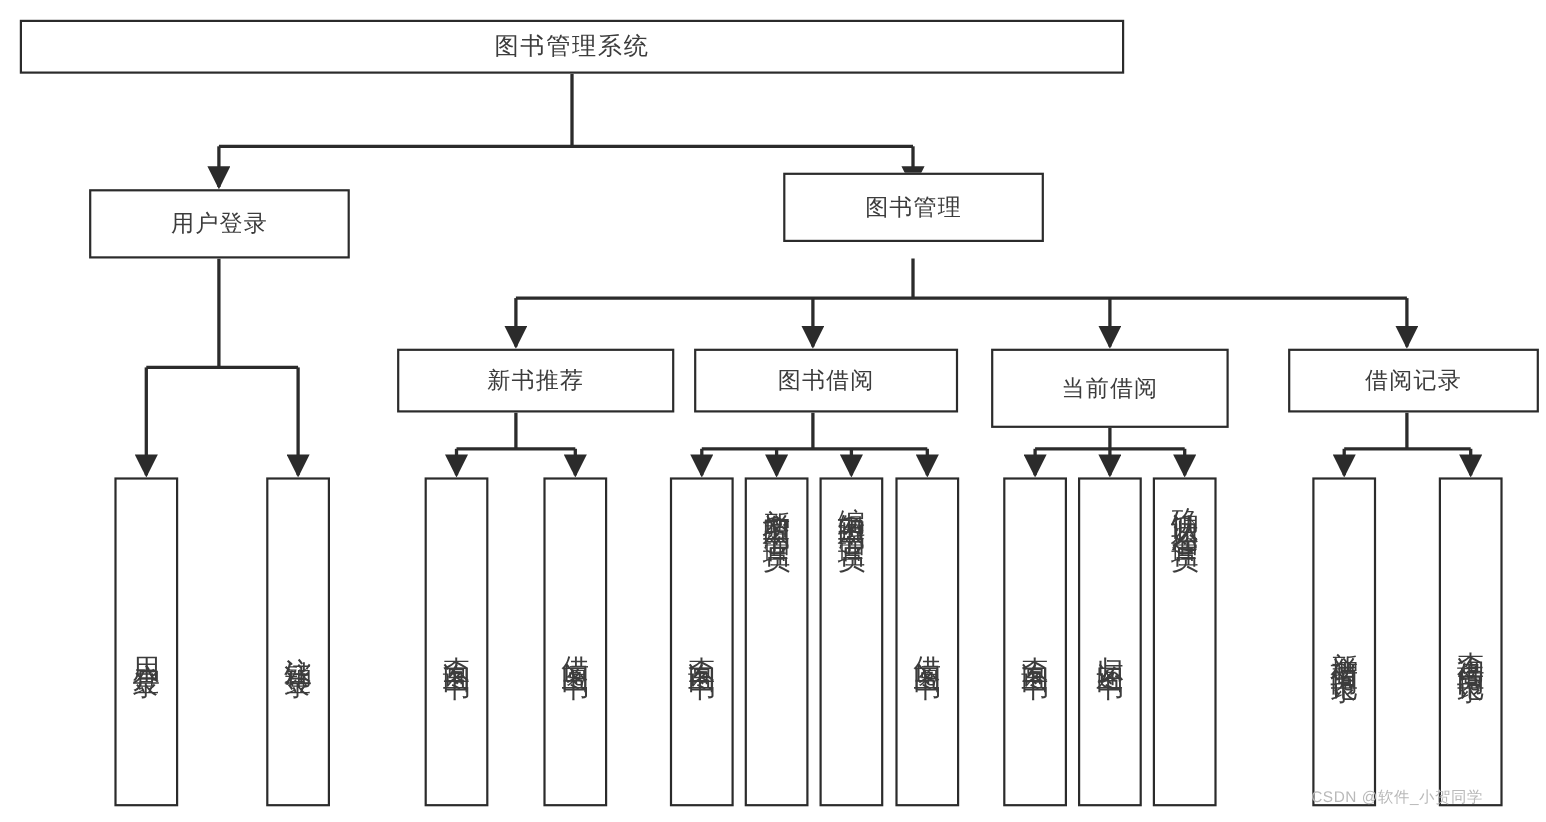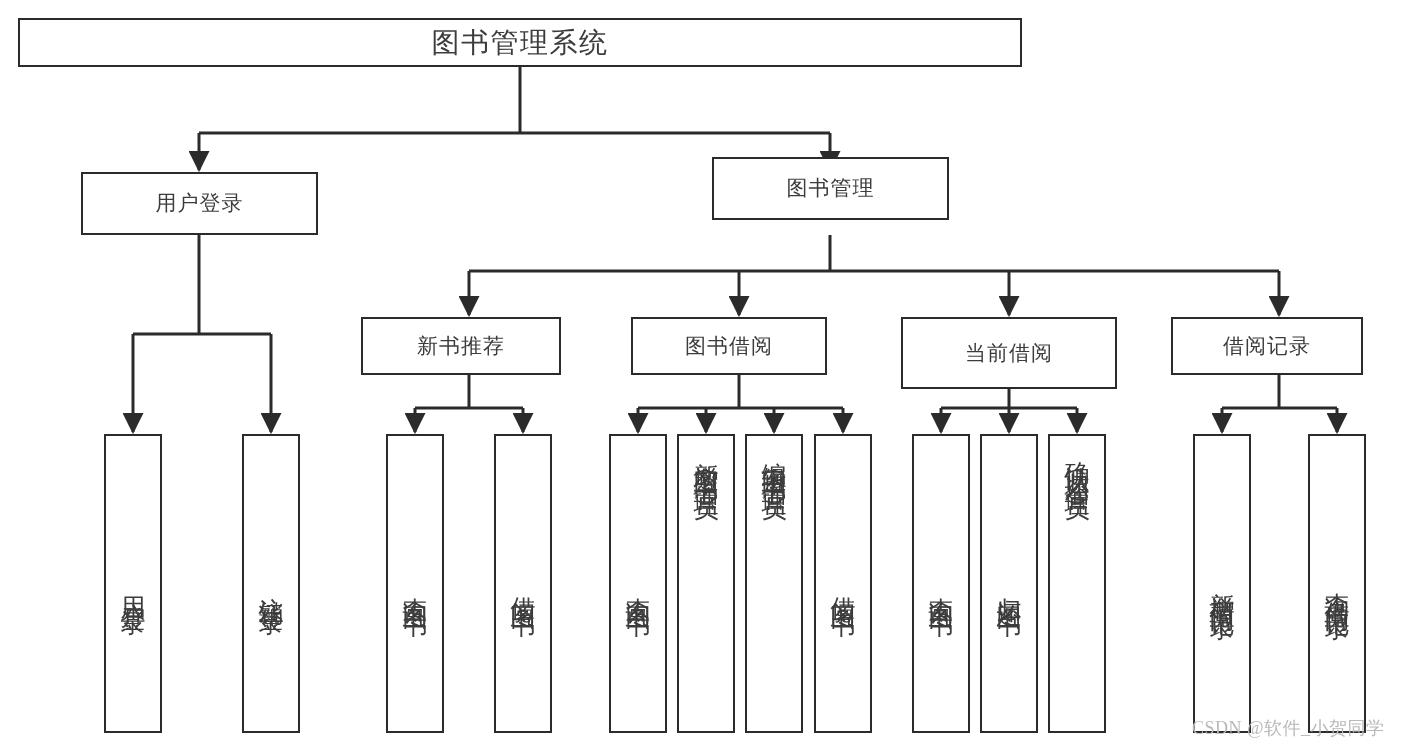--- a/index.html
+++ b/index.html
@@ -39,21 +39,21 @@
     color: #3c3c3c;
     line-height: 1.05;
   }
   
   .node.horiz .node-label {
     font-size: 21px;
     letter-spacing: 1px;
     white-space: nowrap;
   }
   .node.root .node-label {
-    font-size: 28px;
+    font-size: 22px;
     letter-spacing: 1.5px;
   }
   
   .node.vert {
     align-items: flex-start;
     justify-content: center;
     padding-top: 6px;
   }
   .node.vert .node-label {
     writing-mode: vertical-rl;
@@ -62,24 +62,24 @@
     letter-spacing: 5px;
     line-height: 1;
     white-space: nowrap;
   }
   .node.vert.mid .node-label {
     align-self: center;
   }
   .watermark {
     position: absolute;
     color: #b9b9b9;
-    font-size: 18px;
+    font-size: 14px;
     letter-spacing: 0.5px;
     white-space: nowrap;
-    font-family: Liberation Serif, serif;
+    font-family: Liberation Sans, sans-serif;
   }
 </style>
 </head>
 <body>
 
 <div id="canvas">
 
   <svg id="edges" viewBox="0 0 1405 747" width="1405" height="747" xmlns="http://www.w3.org/2000/svg">
     <defs>
       <marker id="arrow" viewBox="0 0 10 10" refX="9" refY="5" markerWidth="7" markerHeight="7" orient="auto-start-reverse">
@@ -137,33 +137,33 @@
   </div>
 
   <div class="node horiz" style="left:81px; top:172px; width:237px; height:63px;">
     <span class="node-label">用户登录</span>
   </div>
 
   <div class="node horiz" style="left:712px; top:157px; width:237px; height:63px;">
     <span class="node-label">图书管理</span>
   </div>
 
-  <div class="node horiz" style="left:361px; top:317px; width:200px; height:58px;">
+  <div class="node horiz" style="left:361px; top:317px; width:252px; height:58px;">
     <span class="node-label">新书推荐</span>
   </div>
 
-  <div class="node horiz" style="left:631px; top:317px; width:196px; height:58px;">
+  <div class="node horiz" style="left:631px; top:317px; width:240px; height:58px;">
     <span class="node-label">图书借阅</span>
   </div>
 
   <div class="node horiz" style="left:901px; top:317px; width:216px; height:72px;">
     <span class="node-label">当前借阅</span>
   </div>
 
-  <div class="node horiz" style="left:1171px; top:317px; width:192px; height:58px;">
+  <div class="node horiz" style="left:1171px; top:317px; width:228px; height:58px;">
     <span class="node-label">借阅记录</span>
   </div>
 
   <div class="node vert mid" style="left:104px; top:434px; width:58px; height:299px;">
     <span class="node-label">用户登录</span>
   </div>
 
   <div class="node vert mid" style="left:242px; top:434px; width:58px; height:299px;">
     <span class="node-label">注销登录</span>
   </div>

